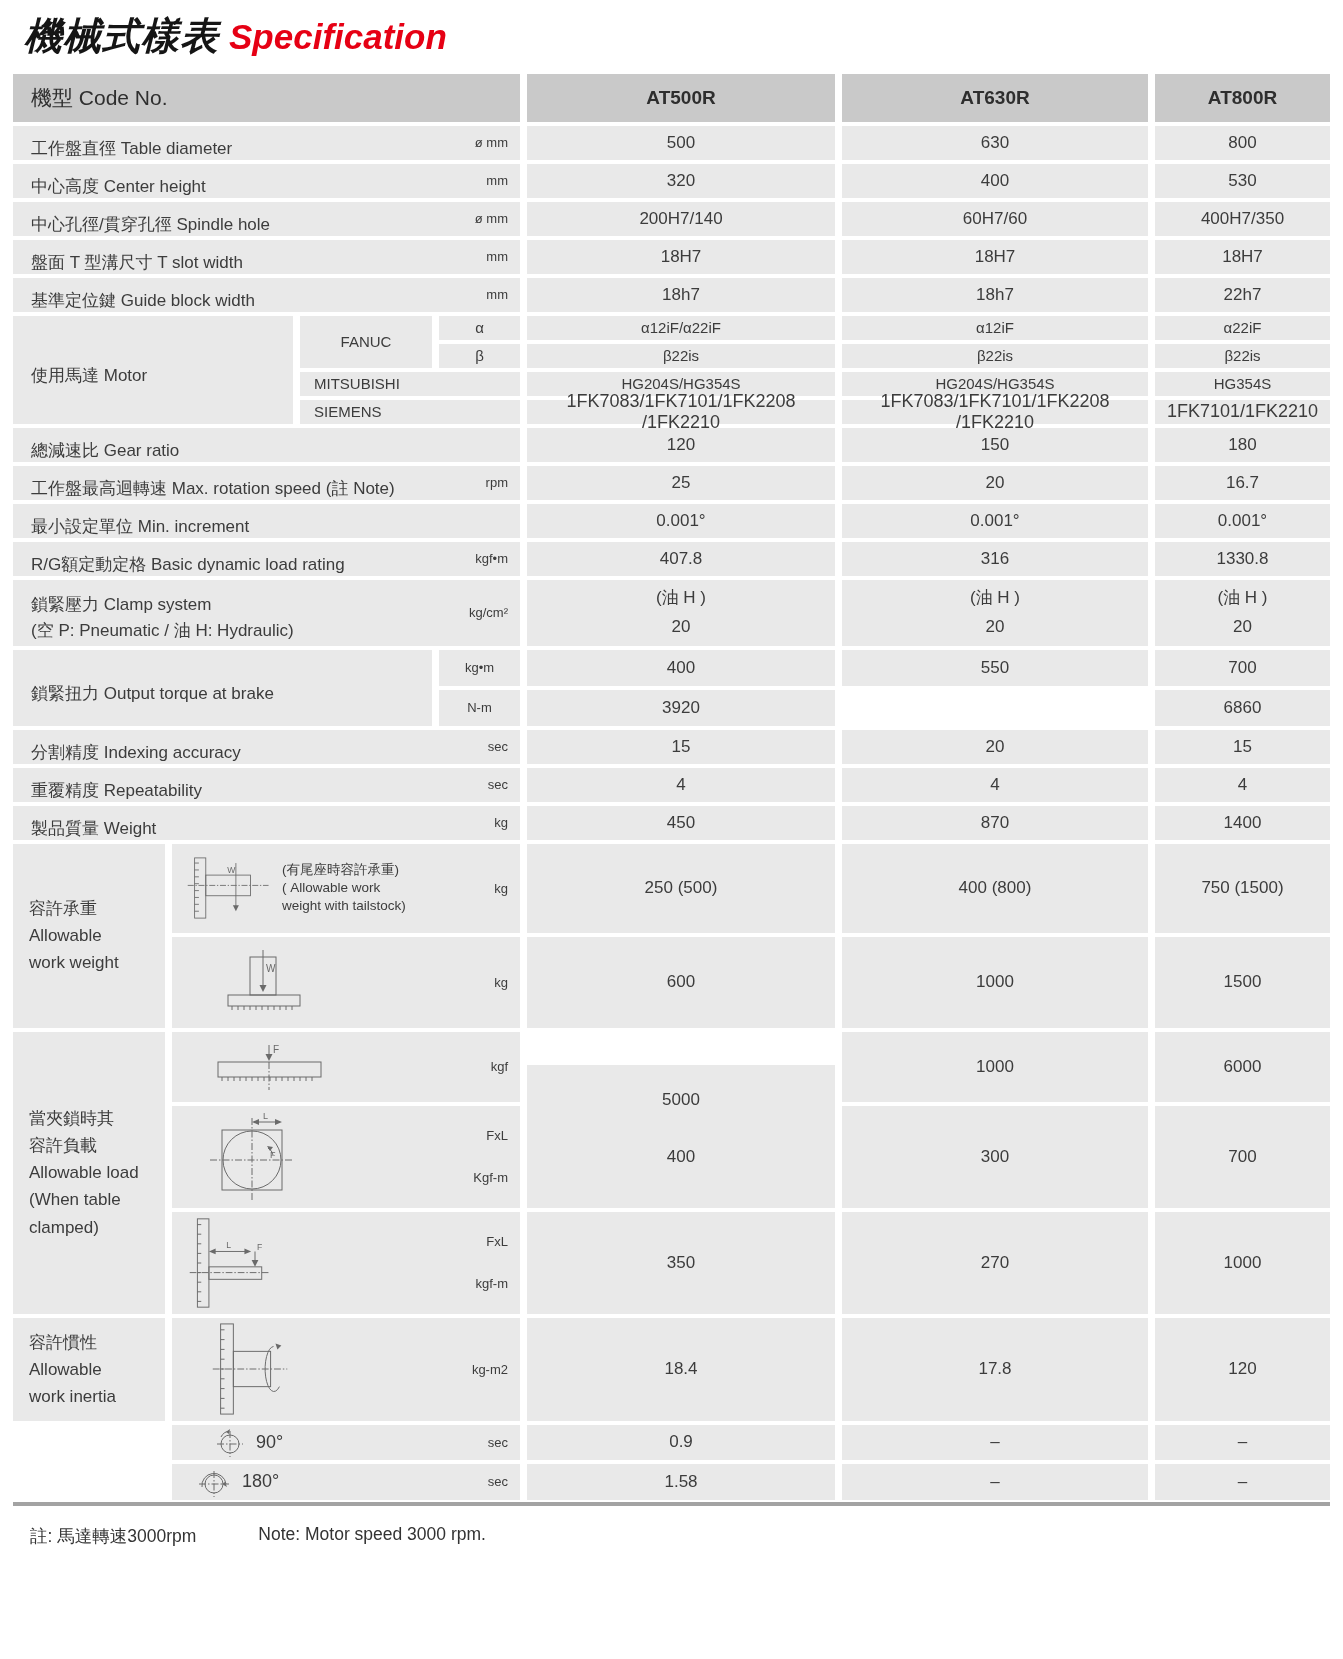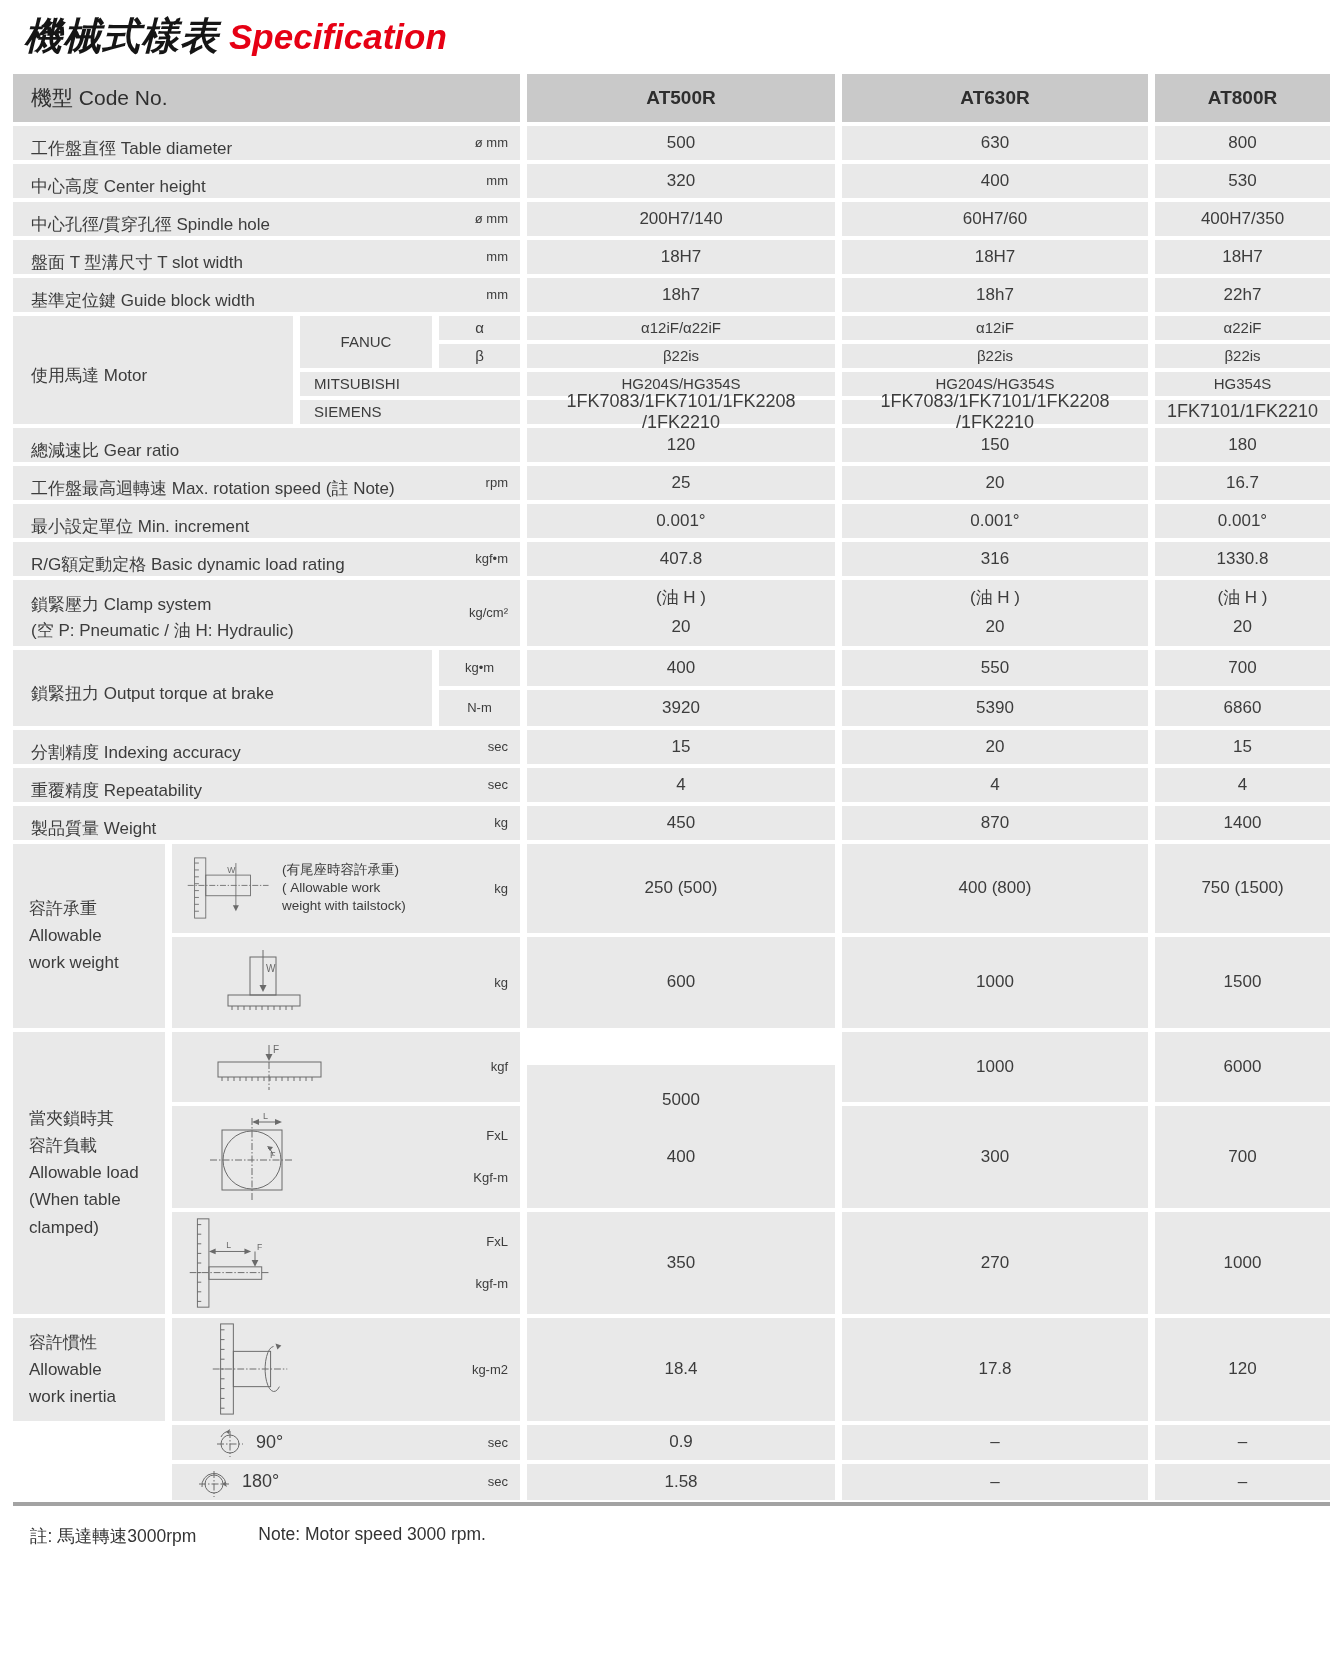--- a/index.html
+++ b/index.html
@@ -202,21 +202,20 @@
       <div class="cell center" style="grid-area:1/2;">
           <span class="unit">kg•m</span>
         </div>
       <div class="cell value-cell" style="grid-area:1/3;">400</div>
       <div class="cell value-cell" style="grid-area:1/4;">550</div>
       <div class="cell value-cell" style="grid-area:1/5;">700</div>
       <div class="cell center" style="grid-area:2/2;">
           <span class="unit">N-m</span>
         </div>
       <div class="cell value-cell" style="grid-area:2/3;">3920</div>
-      <div class="cell value-cell" style="grid-area:2/4;">5390</div>
       <div class="cell value-cell" style="grid-area:2/5;">6860</div>
     </div>
 
     <div class="row cols-std h34">
       <div class="cell label-cell">
         <span class="lbl">分割精度 Indexing accuracy</span>
         <span class="unit">sec</span>
       </div>
       <div class="cell value-cell">15</div>
       <div class="cell value-cell">20</div>

